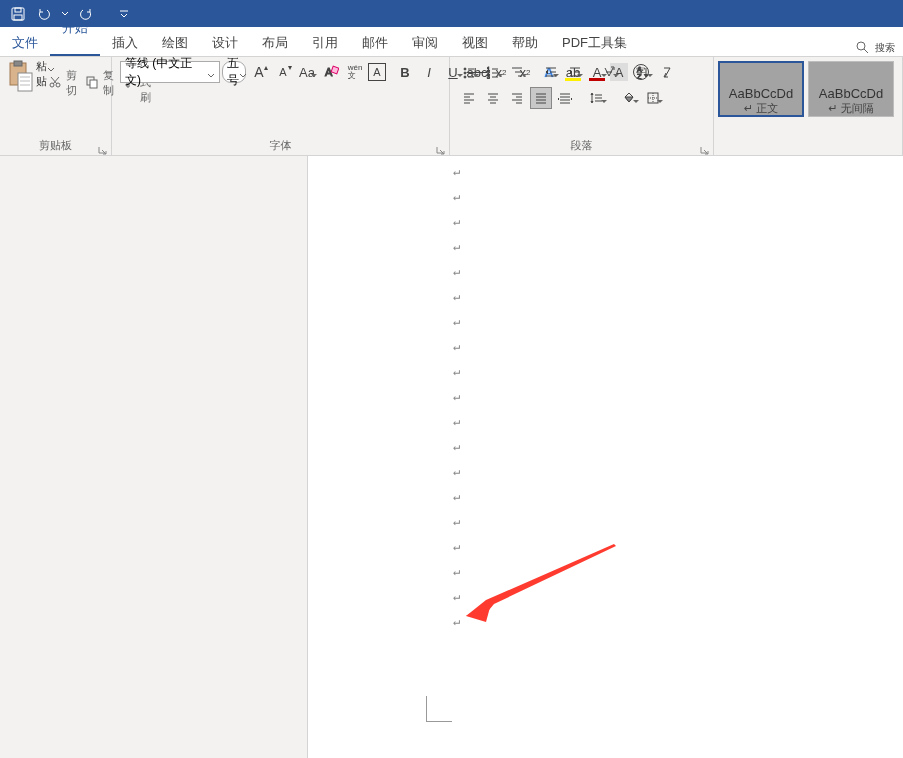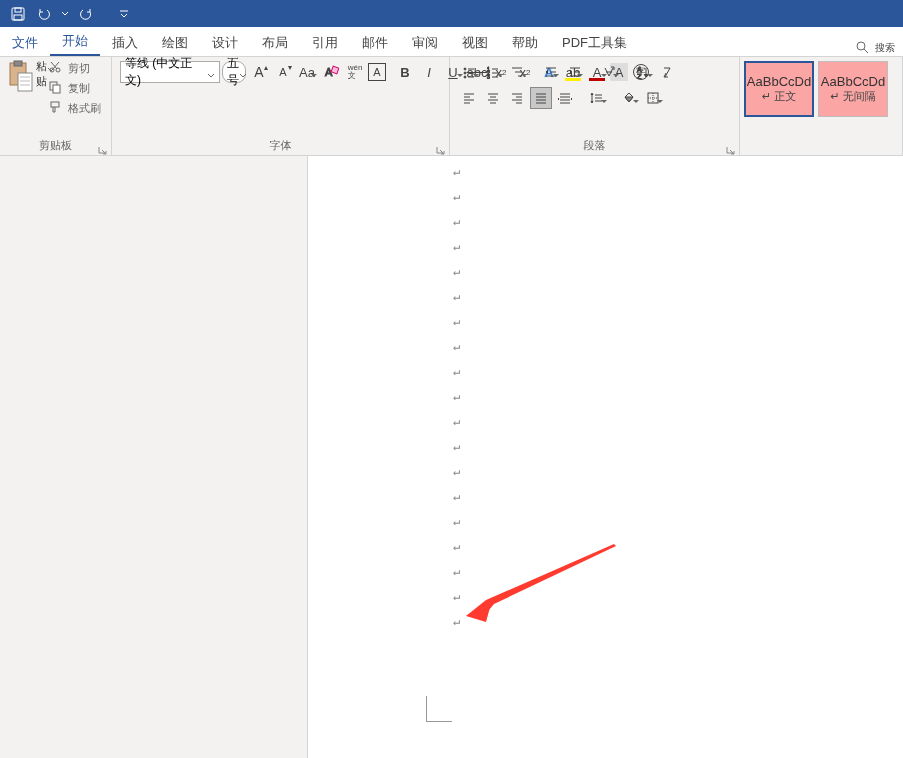--- a/index.html
+++ b/index.html
@@ -7,55 +7,55 @@
 
 .titlebar { height: 27px; background: #2b579a; display: flex; align-items: center; color: #fff; font-size: 12px; }
 .qat { display: flex; align-items: center; gap: 6px; padding: 0 8px; }
 .qat .icon { width: 20px; height: 20px; display: flex; align-items: center; justify-content: center; cursor: pointer; }
 .qat svg { stroke: #fff; fill: none; }
 .titlebar-title { flex: 1; text-align: center; padding-right: 80px; }
 
 .tabs { height: 30px; background: #ffffff; display: flex; align-items: flex-end; border-bottom: 1px solid #d4d4d4; }
 .tab { padding: 6px 12px 4px; font-size: 13px; color: #444; cursor: pointer; }
 .tab.file { color: #2b579a; }
-.tab.active { color: #2b579a; border-bottom: 2px solid #2b579a; padding-bottom: 4px; }
+.tab.active { color: #2b579a; border-bottom: 2px solid #2b579a; padding-bottom: 17px; }
 .tabs-right { margin-left: auto; display: flex; align-items: center; padding-right: 8px; color: #444; font-size: 10px; }
 .tabs-right .search-icon { margin-right: 6px; }
 
 .ribbon { height: 99px; background: #f3f2f1; border-bottom: 1px solid #d4d4d4; display: flex; }
 .group { border-right: 1px solid #d4d4d4; display: flex; flex-direction: column; padding: 2px 4px 0; position: relative; }
 .group-label { font-size: 11px; color: #666; text-align: center; padding: 2px 0; margin-top: auto; }
 .group-body { display: flex; flex: 1; align-items: flex-start; }
 .dlg-launcher { position: absolute; right: 2px; bottom: 2px; width: 12px; height: 12px; cursor: pointer; }
 .dlg-launcher svg { stroke: #888; fill: none; }
 
 .clipboard .paste { display: flex; align-items: flex-start; width: 38px; cursor: pointer; }
 .clipboard .paste .icon { width: 32px; height: 36px; }
 .clipboard .paste .lbl { font-size: 11px; color: #333; }
-.clipboard .side { display: flex; flex-direction: column; gap: 2px; margin-left: 4px; }
+.clipboard .side { display: flex; flex-direction: row; gap: 2px; margin-left: 4px; }
 .clipboard .side .item { display: flex; align-items: center; gap: 4px; font-size: 11px; color: #666; cursor: pointer; padding: 1px 2px; }
 .clipboard .side .item .icon { width: 16px; height: 16px; }
 
 .font-group { width: 338px; }
 .font-row { display: flex; align-items: center; gap: 2px; padding: 2px 4px; }
 .font-row .combo { border: 1px solid #ababab; background: #fff; height: 22px; display: flex; align-items: center; font-size: 12px; padding: 0 4px; cursor: pointer; }
 .font-row .combo.name { width: 100px; }
 .font-row .combo.size { width: 24px; border-radius: 9px; }
 .font-row .combo .chev { margin-left: auto; }
 .btn { width: 22px; height: 22px; display: flex; align-items: center; justify-content: center; cursor: pointer; font-size: 13px; color: #444; position: relative; }
 .btn.drop::after { content: ""; position: absolute; right: 1px; bottom: 3px; border: 3px solid transparent; border-top-color: #666; }
 .btn svg { stroke: #444; fill: none; }
 .btn .underline-accent { position: absolute; bottom: 2px; left: 3px; right: 3px; height: 3px; }
 
 .para-group { width: 290px; }
 .para-row { display: flex; align-items: center; gap: 2px; padding: 2px 4px; }
 .align-btn.selected { background: #c8c8c8; border: 1px solid #888; }
 
 .styles-group { flex: 1; padding: 4px; }
-.style-item { border: 1px solid #bdbdbd; background: #fca5a5; width: 70px; height: 56px; display: flex; flex-direction: column; align-items: center; justify-content: center; font-size: 11px; color: #444; cursor: pointer; margin-right: 4px; }
+.style-item { border: 1px solid #bdbdbd; background: #a3a3a3; width: 86px; height: 56px; display: flex; flex-direction: column; align-items: center; justify-content: flex-end; font-size: 11px; color: #444; cursor: pointer; margin-right: 4px; }
 .style-item .sample { font-size: 13px; color: #333; }
 .style-item.selected { border: 1px solid #2b579a; box-shadow: inset 0 0 0 1px #2b579a; }
 
 .workspace { position: absolute; top: 156px; left: 0; right: 0; bottom: 0; background: #e6e6e6; display: flex; }
 .nav-pane { width: 308px; background: #f3f2f1; border-right: 1px solid #d4d4d4; }
 .doc-area { flex: 1; position: relative; overflow: hidden; }
 .page { position: absolute; left: 0; top: 0; width: 720px; height: 720px; background: #fff; box-shadow: 0 0 6px rgba(0,0,0,0.2); }
 .para-marks { position: absolute; left: 145px; top: 8px; display: flex; flex-direction: column; gap: 11px; }
 .para-marks span { font-size: 12px; color: #888; font-family: monospace; }
 .page-corner { position: absolute; left: 118px; top: 540px; width: 26px; height: 26px; border-left: 1px solid #999; border-bottom: 1px solid #999; }

